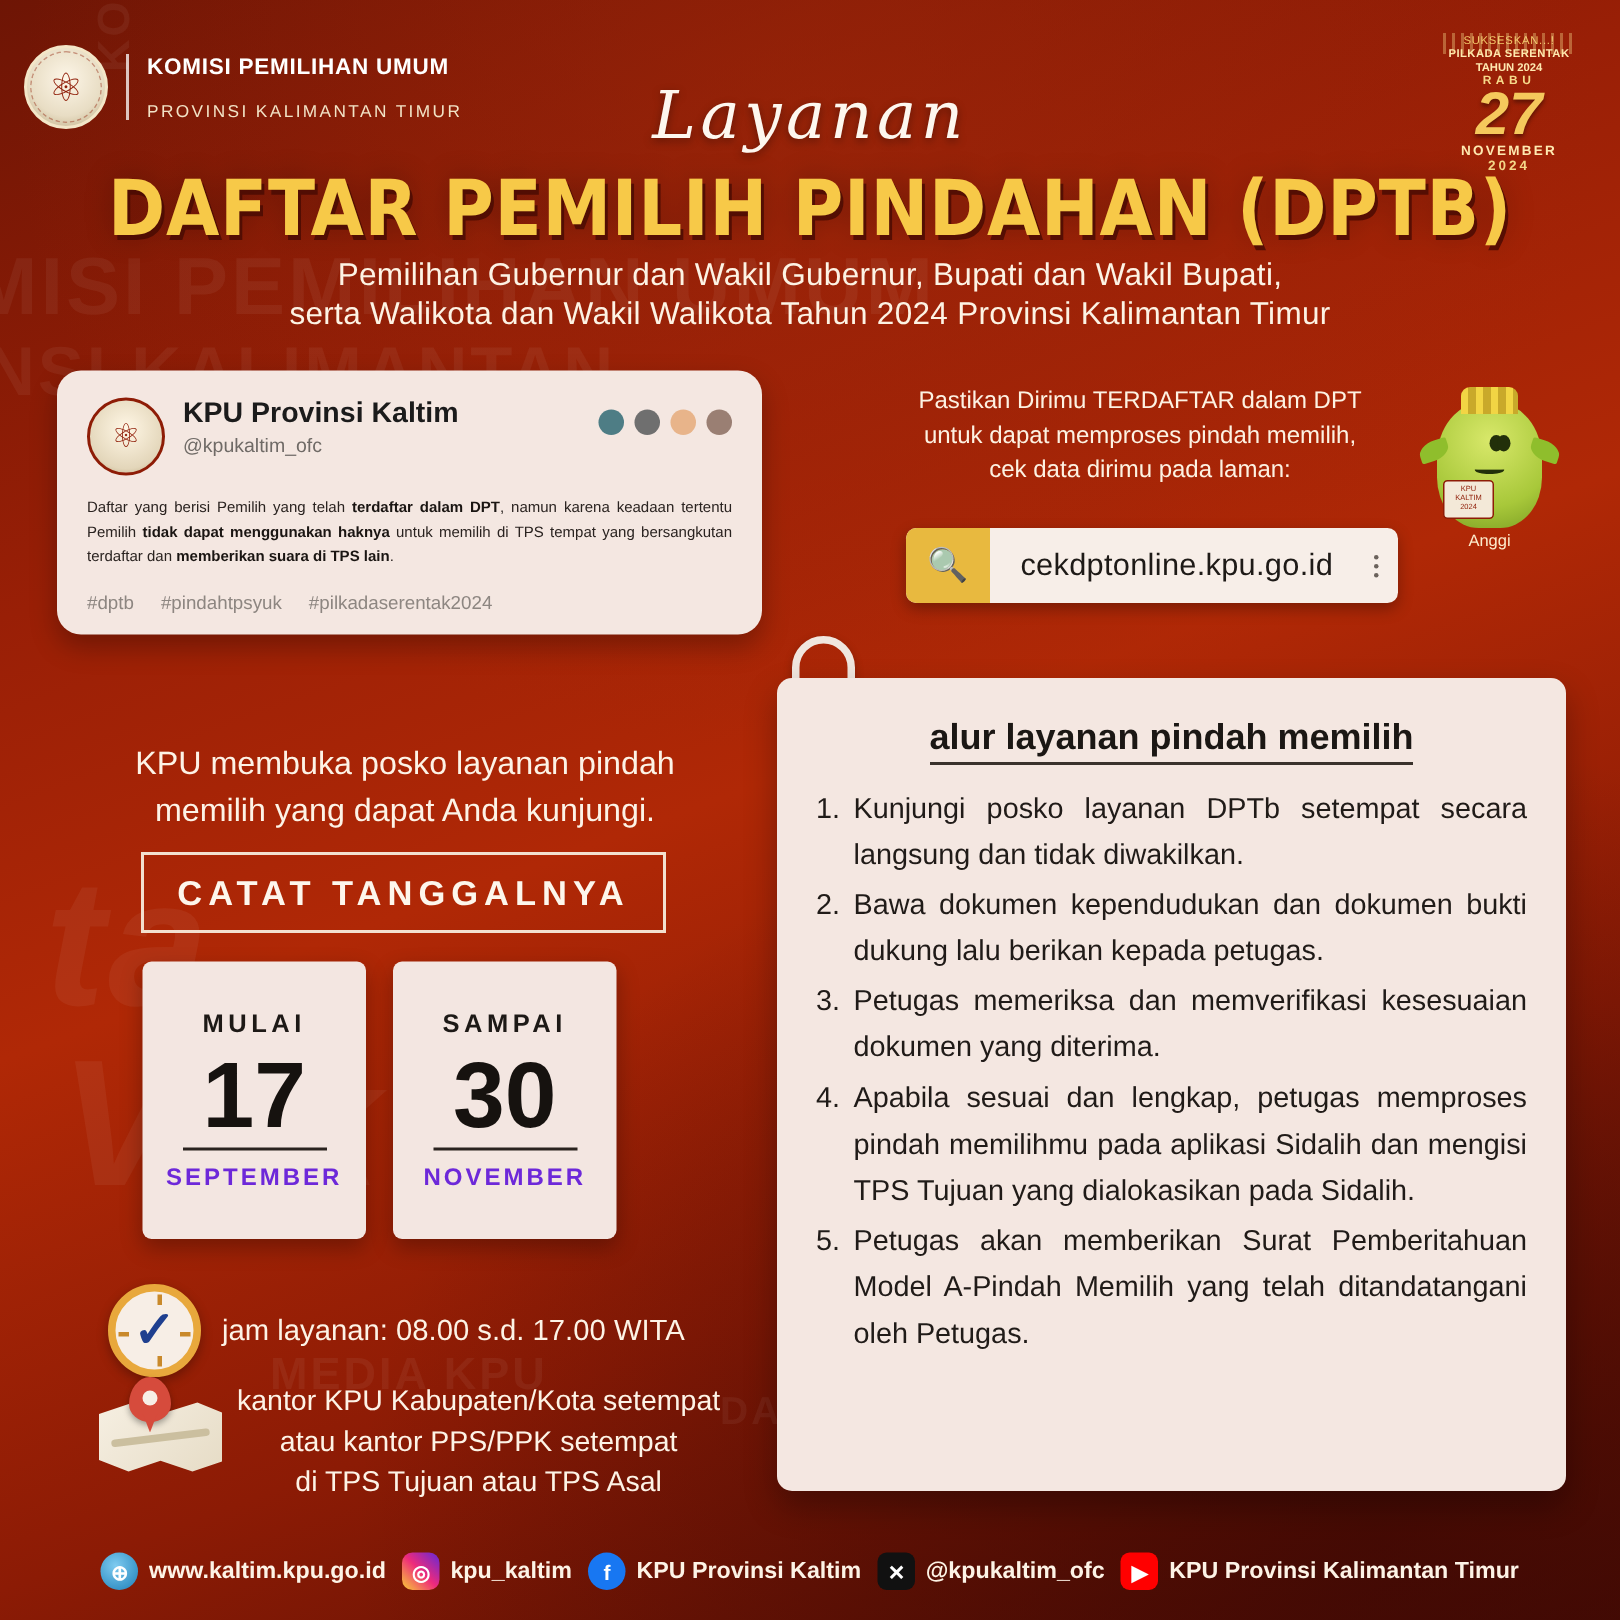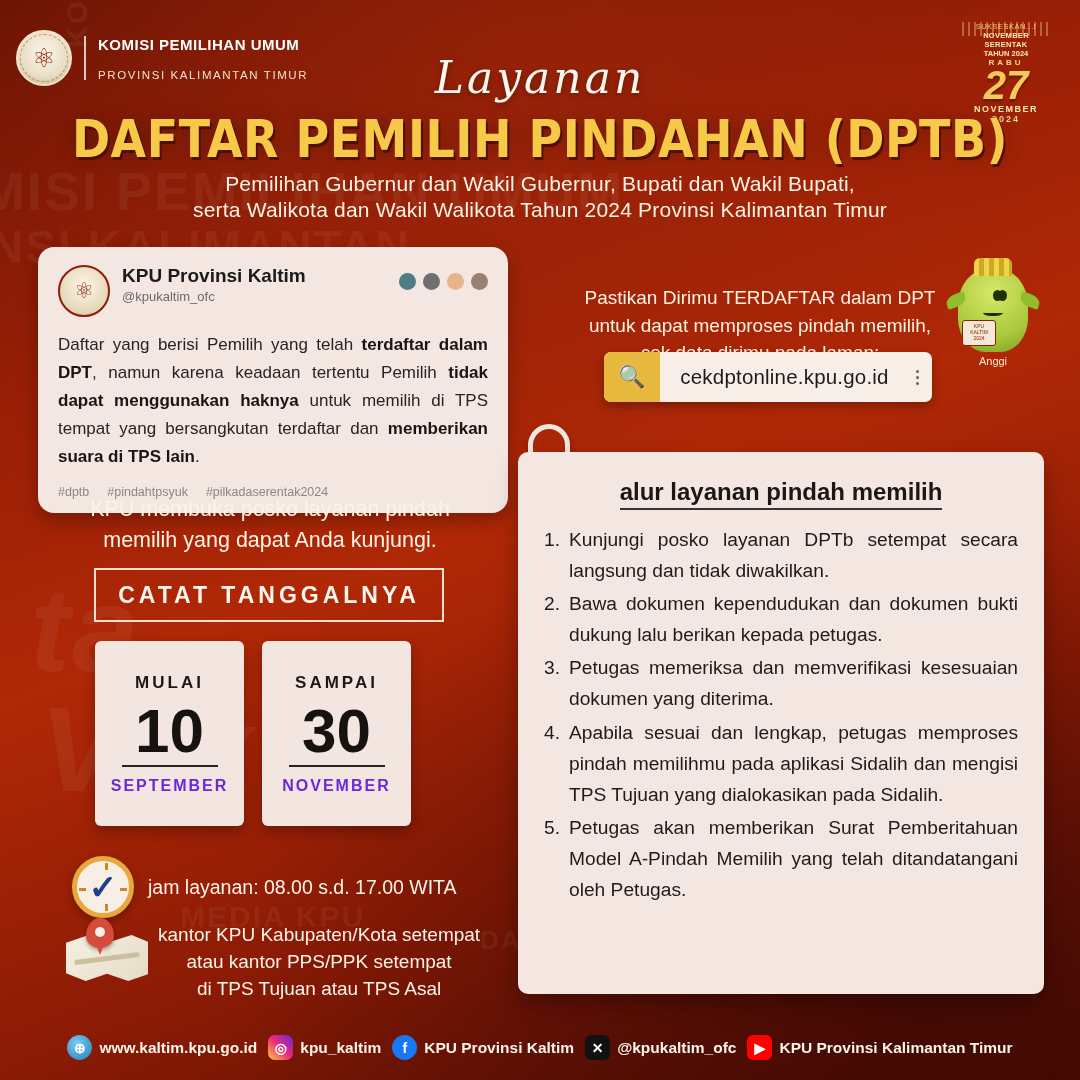--- a/index.html
+++ b/index.html
@@ -92,29 +92,29 @@
     width:52px; height:52px; border-radius:50%;
     background:radial-gradient(circle at 50% 40%, #fff7e6 0%, #e3d6ba 70%, #b49f72 100%);
     border:2px solid #8e1c06; display:flex; align-items:center; justify-content:center;
     font-size:22px; color:#8e1c06; flex:0 0 auto;
   }
   .tweet-names .nm { font-size:19px; font-weight:bold; color:#1b1b1b; }
   .tweet-names .hd { font-size:13px; color:#6f6a66; margin-top:2px; }
   .dots { margin-left:auto; display:flex; gap:7px; padding-top:8px; }
   .dots i { width:17px; height:17px; border-radius:50%; display:block; }
   .tweet-body {
-    margin-top:14px; font-size:17px; line-height:1.65; color:#2a2320; text-align:justify;
+    margin-top:14px; font-size:10px; line-height:1.65; color:#2a2320; text-align:justify;
   }
   .tweet-body b { color:#1a1512; }
   .tags { margin-top:14px; font-size:12.5px; color:#8d8681; display:flex; gap:18px; }
 
   
   .cek {
-    position:absolute; left:560px; top:284px; width:400px; text-align:center;
-    color:#fdf2e2; font-size:19px; line-height:1.45;
+    position:absolute; left:560px; top:256px; width:400px; text-align:center;
+    color:#fdf2e2; font-size:16px; line-height:1.45;
   }
   .searchbar {
     position:absolute; left:604px; top:352px; width:328px; height:50px;
     background:#f7eee8; border-radius:7px; display:flex; align-items:center;
     box-shadow:0 4px 10px rgba(0,0,0,0.3);
   }
   .searchbar .mag {
     width:56px; height:50px; background:#e8b93f; border-radius:7px 0 0 7px;
     display:flex; align-items:center; justify-content:center; font-size:22px; color:#3d2a06;
   }
@@ -266,21 +266,21 @@
     <div class="kpu-bar"></div>
     <div class="kpu-txt">
       <div class="l1">KOMISI PEMILIHAN UMUM</div>
       <div class="l2">PROVINSI KALIMANTAN TIMUR</div>
     </div>
   </div>
 
   <div class="stamp">
     <div class="rays"></div>
     <div class="t1">SUKSESKAN...!</div>
-    <div class="t2">NOVEMBER SERENTAK</div>
+    <div class="t2">PILKADA SERENTAK</div>
     <div class="t3">TAHUN 2024</div>
     <div class="t4">RABU</div>
     <div class="big">27</div>
     <div class="m">NOVEMBER</div>
     <div class="y">2024</div>
   </div>
 
   <div class="script-title">Layanan</div>
   <div class="main-title">DAFTAR PEMILIH PINDAHAN (DPTB)</div>
   <div class="sub1">Pemilihan Gubernur dan Wakil Gubernur, Bupati dan Wakil Bupati,</div>
@@ -344,21 +344,21 @@
 
   <div class="posko">
     <div>KPU membuka posko layanan pindah</div>
     <div>memilih yang dapat Anda kunjungi.</div>
   </div>
   <div class="catat">CATAT TANGGALNYA</div>
 
   <div class="dates">
     <div class="datecard">
       <div class="lbl">MULAI</div>
-      <div class="num">10</div>
+      <div class="num">17</div>
       <div class="rule"></div>
       <div class="mon">SEPTEMBER</div>
     </div>
     <div class="datecard">
       <div class="lbl">SAMPAI</div>
       <div class="num">30</div>
       <div class="rule"></div>
       <div class="mon">NOVEMBER</div>
     </div>
   </div>

